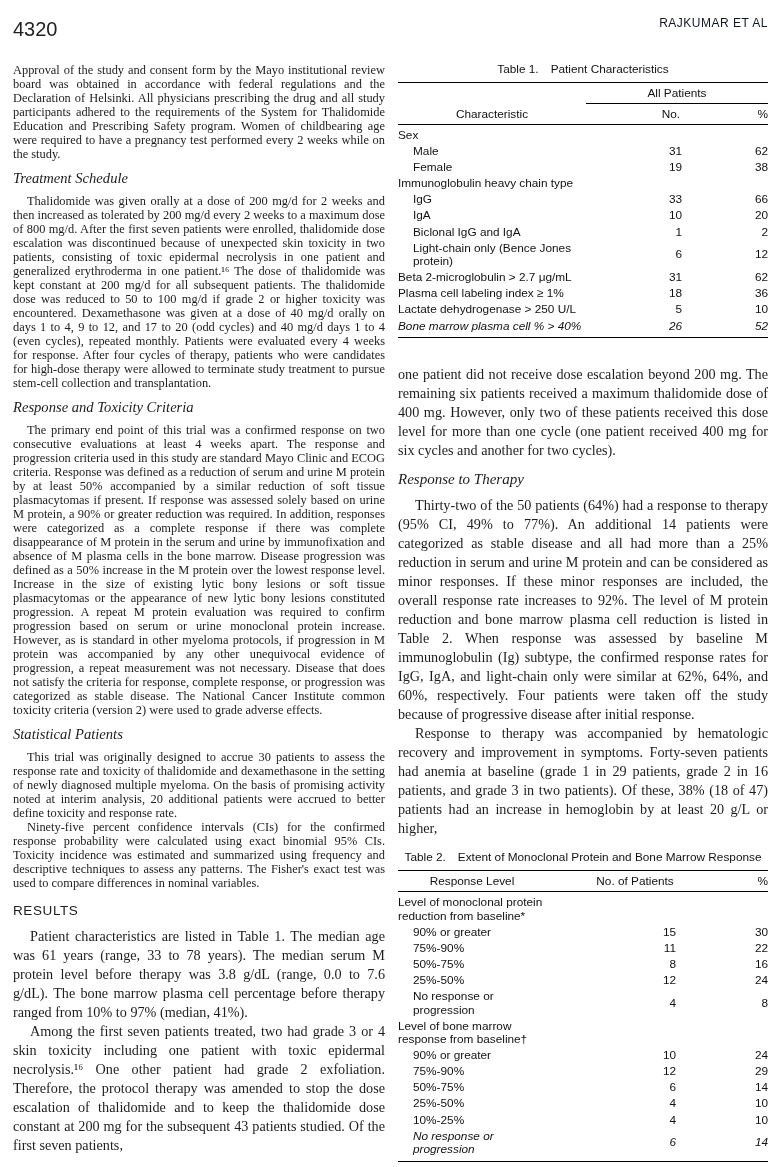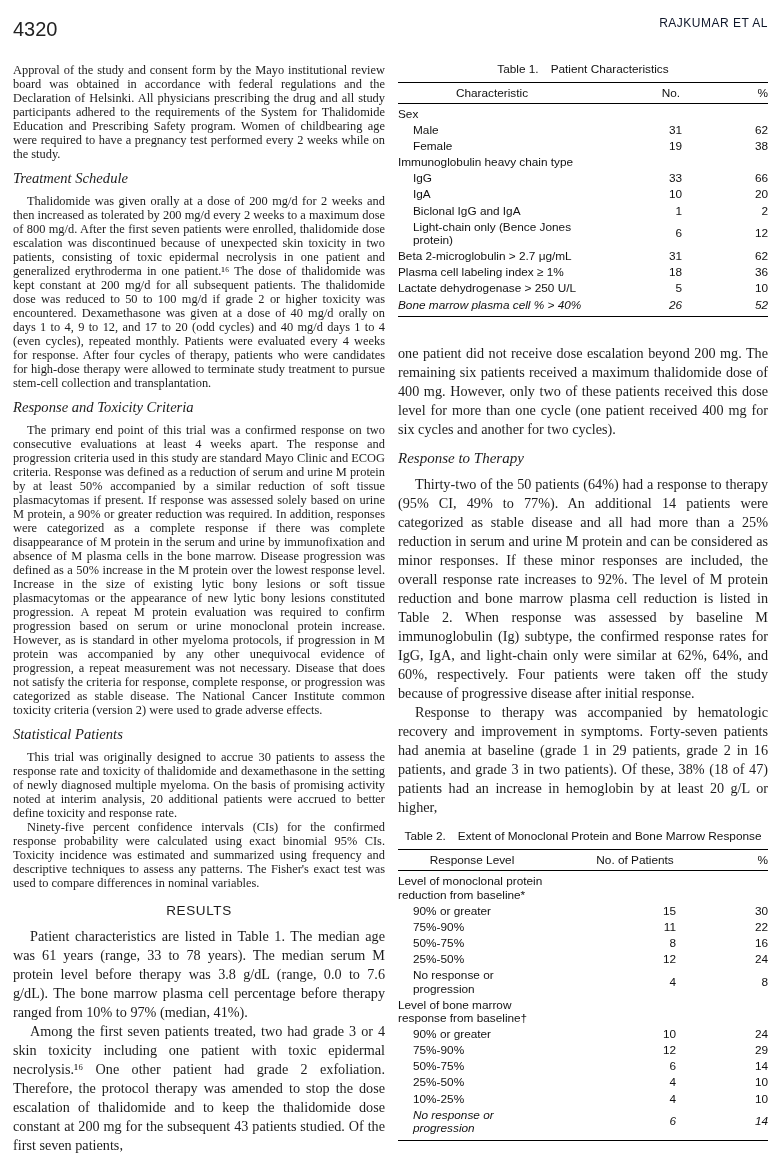--- a/index.html
+++ b/index.html
@@ -22,21 +22,21 @@
 
   
   .m-p{font-size:12.4px;line-height:14px;text-align:justify;margin:0;}
   .m-p.ind{text-indent:14px;}
   .subhead{
     font-style:italic;font-weight:normal;font-size:14.6px;
     margin:9px 0 7px 0;
   }
   .results-head{
     font-family:"Liberation Sans", sans-serif;font-weight:normal;
-    font-size:13.5px;letter-spacing:.6px;text-align:center;margin:13px 0 9px 0;
+    font-size:13.5px;letter-spacing:.6px;text-align:left;margin:13px 0 9px 0;
   }
   
   .r-p{font-size:14.2px;line-height:19px;text-align:justify;margin:0;}
   .r-p.ind{text-indent:17px;}
   .r-subhead{font-style:italic;font-weight:normal;font-size:15px;margin:11px 0 8px 0;}
 
   
   .twrap{font-family:"Liberation Sans", sans-serif;color:#111;}
   .t1wrap{margin-bottom:27px;}
   .t2wrap{margin-top:12px;}
@@ -86,20 +86,24 @@
   </div>
 
   <div class="col col-right">
 
     <div class="twrap t1wrap">
       <div class="tbl-title">
         <span>Table 1.</span><span class="tname">Patient Characteristics</span>
       </div>
       <table class="jt">
         <thead>
+          <tr class="span-row">
+            <th></th>
+            <th colspan="2" class="span-head">All Patients</th>
+          </tr>
           <tr class="col-row">
             <th class="lbl-h">Characteristic</th>
             <th class="no-h">No.</th>
             <th class="pct-h">%</th>
           </tr>
         </thead>
         <tbody>
 
         <tr class="group">
             <td>Sex</td>

